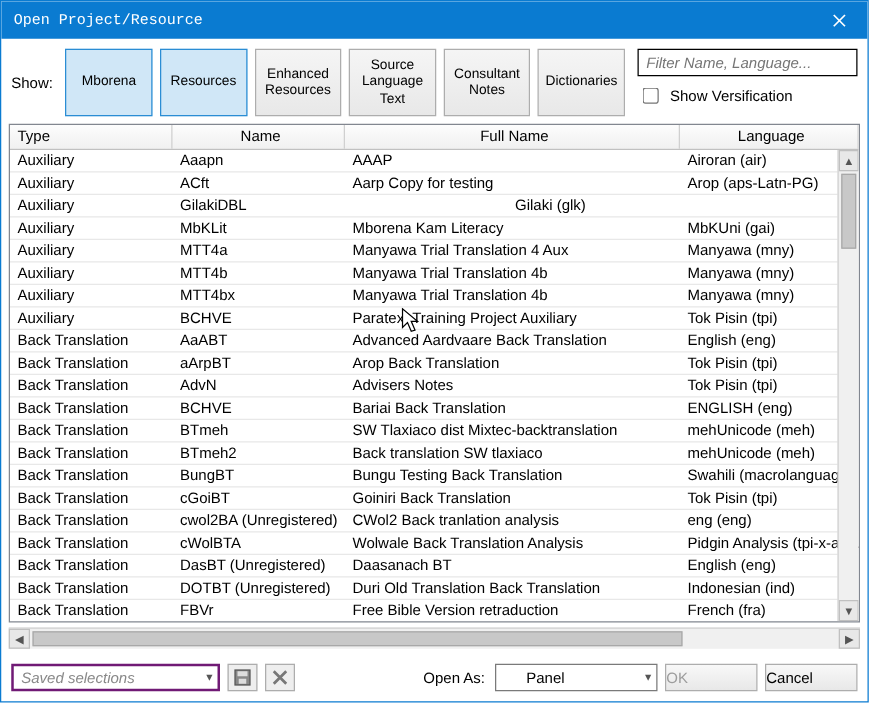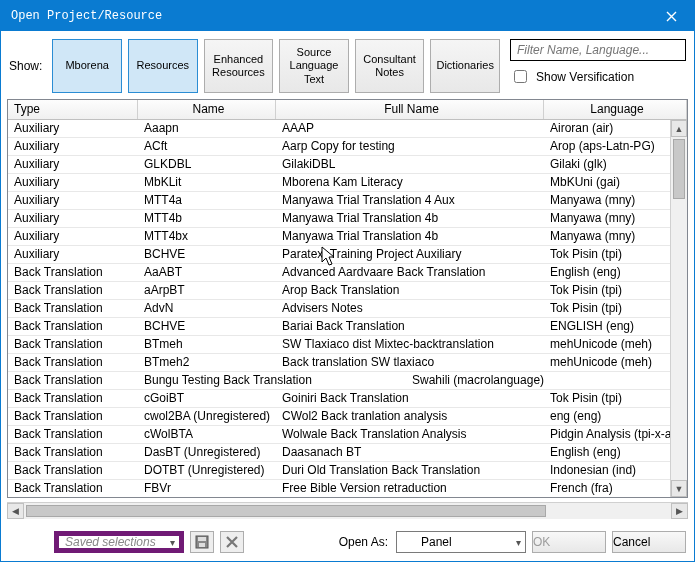--- a/index.html
+++ b/index.html
@@ -175,32 +175,31 @@
     position:absolute; top:2px; bottom:2px; left:2px; width:520px;
     background:#c8c8c8; border:1px solid #a8a8a8;
   }
   .footer {
     display: flex;
     align-items: center;
     padding: 6px 8px 8px 8px;
     gap: 6px;
   }
   .saved-select {
-    width: 130px;
+    width: 167px;
     height: 22px;
-    border: 5px solid #701a75;
+    border: 2px solid #701a75;
     background: #fff;
     display: flex;
     align-items: center;
     justify-content: space-between;
     padding: 0 4px 0 6px;
     color: #888;
     font-style: italic;
     font-size: 12px;
-    margin-left: 45px;
   }
   .saved-select .chev { font-style: normal; color:#555; font-size:10px; }
   .iconbtn {
     width: 24px; height: 22px;
     border: 1px solid #adadad;
     background: #eee;
     display:flex;align-items:center;justify-content:center;
     font-size:13px;color:#666;
   }
   .spacer { flex:1; }
@@ -284,21 +283,20 @@
         <div class="col-lang">Airoran (air)</div>
       </div>
       <div class="row">
         <div class="col-type">Auxiliary</div>
         <div class="col-name">ACft</div>
         <div class="col-full">Aarp Copy for testing</div>
         <div class="col-lang">Arop (aps-Latn-PG)</div>
       </div>
       <div class="row">
         <div class="col-type">Auxiliary</div>
-        <div class="col-name">GLKDBL</div>
         <div class="col-full">GilakiDBL</div>
         <div class="col-lang">Gilaki (glk)</div>
       </div>
       <div class="row">
         <div class="col-type">Auxiliary</div>
         <div class="col-name">MbKLit</div>
         <div class="col-full">Mborena Kam Literacy</div>
         <div class="col-lang">MbKUni (gai)</div>
       </div>
       <div class="row">
@@ -356,20 +354,21 @@
         <div class="col-lang">mehUnicode (meh)</div>
       </div>
       <div class="row">
         <div class="col-type">Back Translation</div>
         <div class="col-name">BTmeh2</div>
         <div class="col-full">Back translation SW tlaxiaco</div>
         <div class="col-lang">mehUnicode (meh)</div>
       </div>
       <div class="row">
         <div class="col-type">Back Translation</div>
+        <div class="col-name">BungBT</div>
         <div class="col-full">Bungu Testing Back Translation</div>
         <div class="col-lang">Swahili (macrolanguage)</div>
       </div>
       <div class="row">
         <div class="col-type">Back Translation</div>
         <div class="col-name">cGoiBT</div>
         <div class="col-full">Goiniri Back Translation</div>
         <div class="col-lang">Tok Pisin (tpi)</div>
       </div>
       <div class="row">

